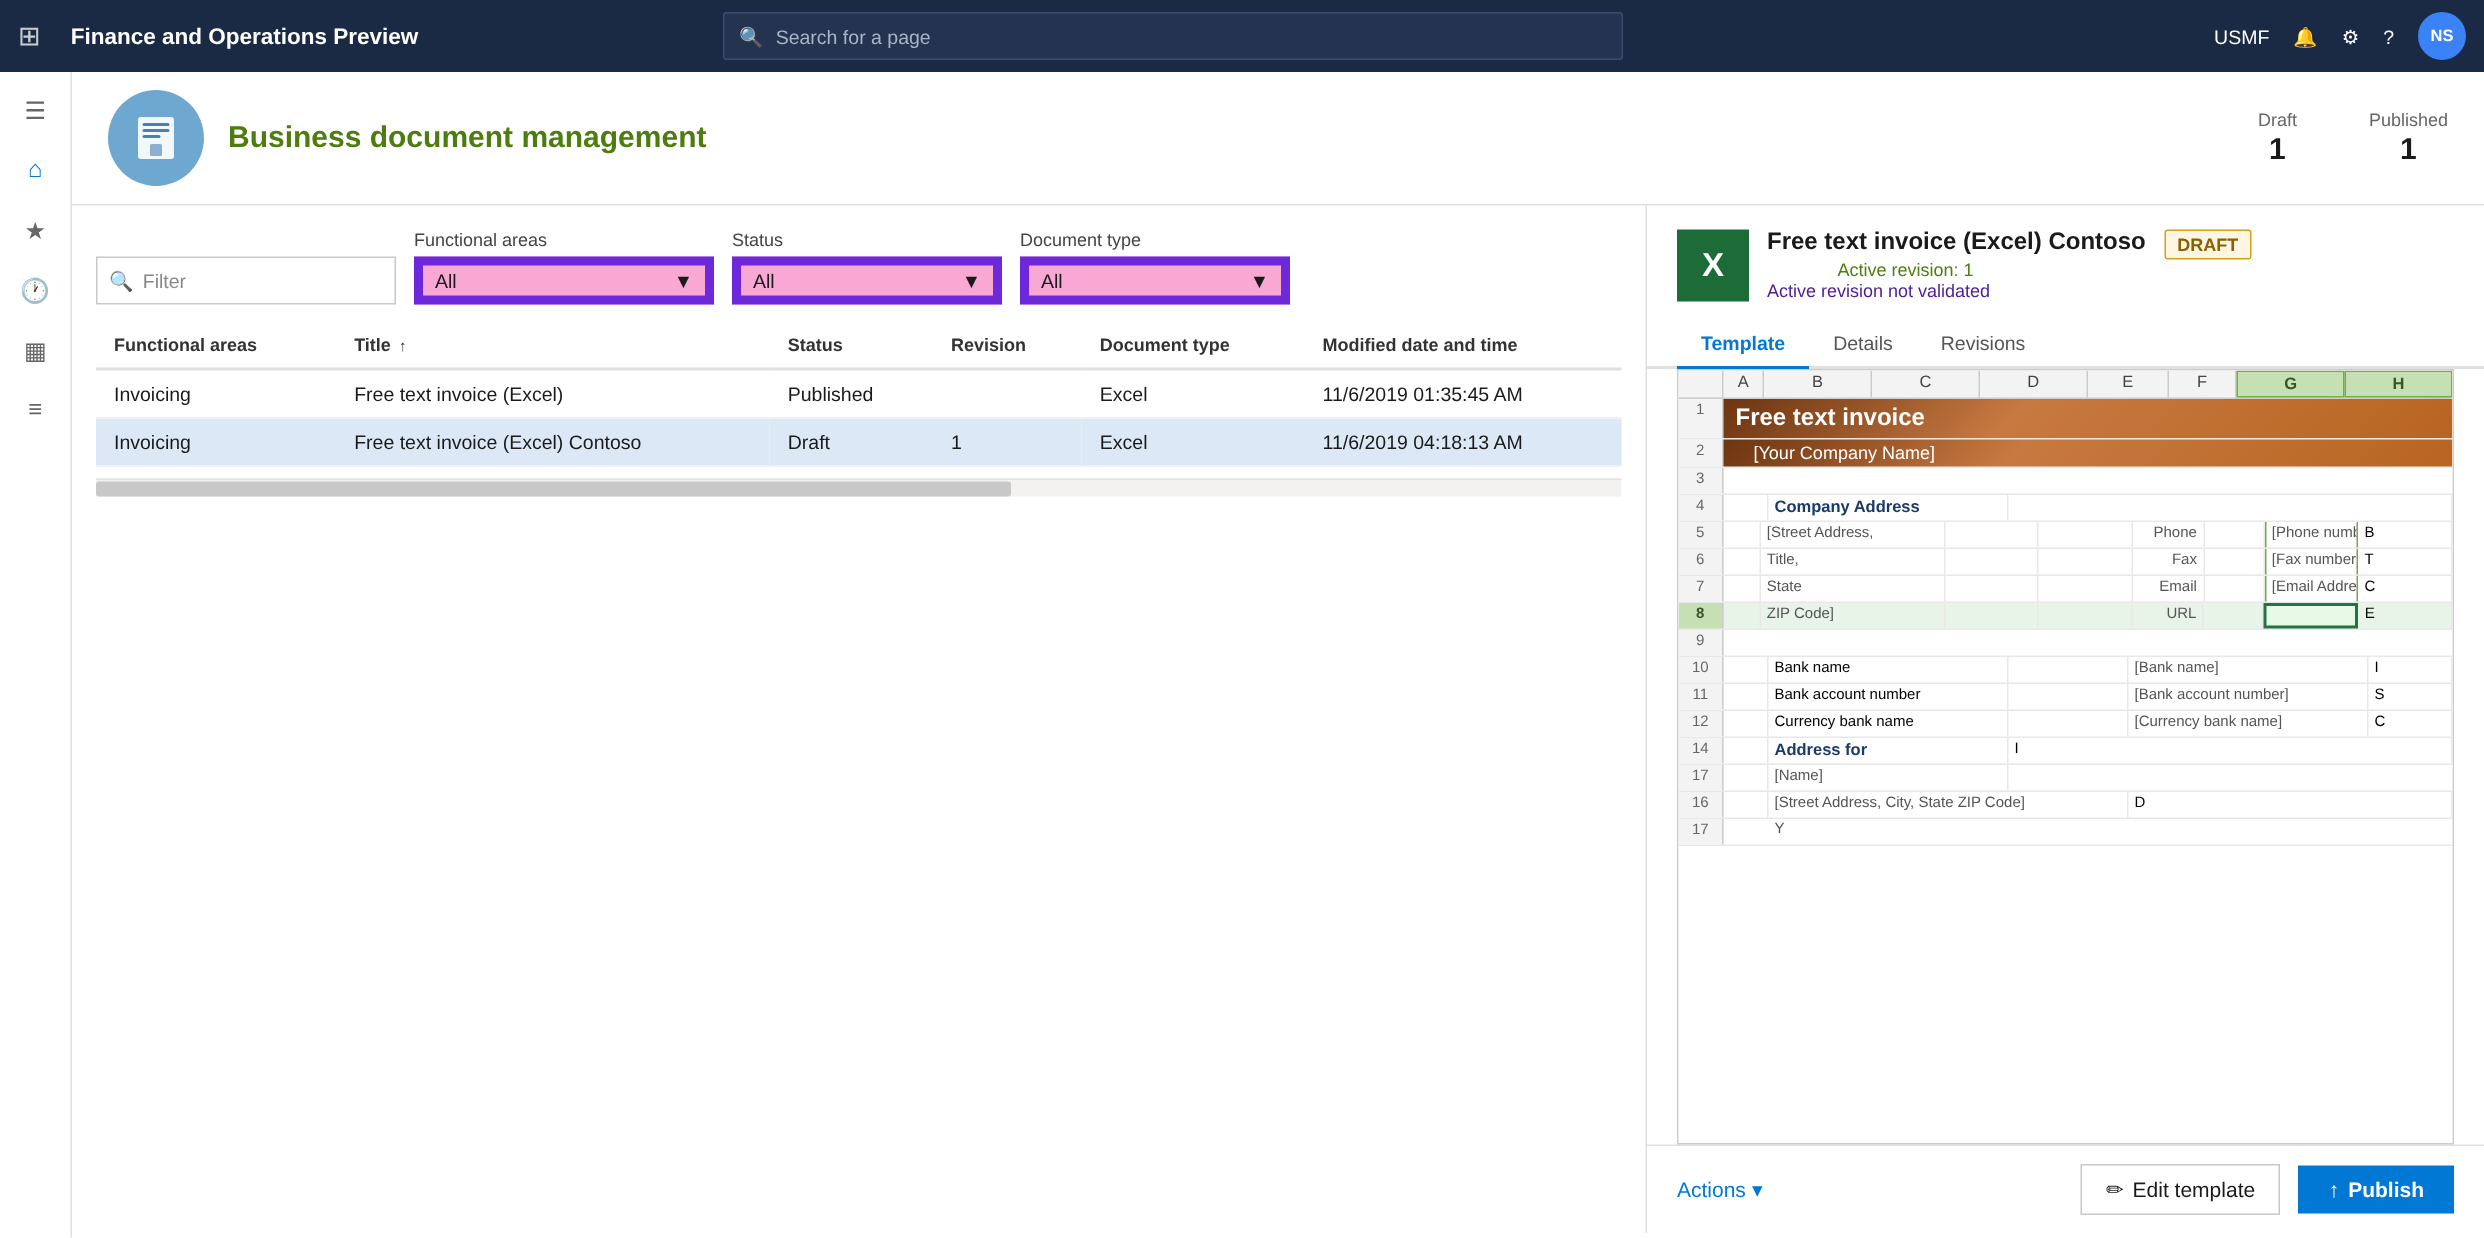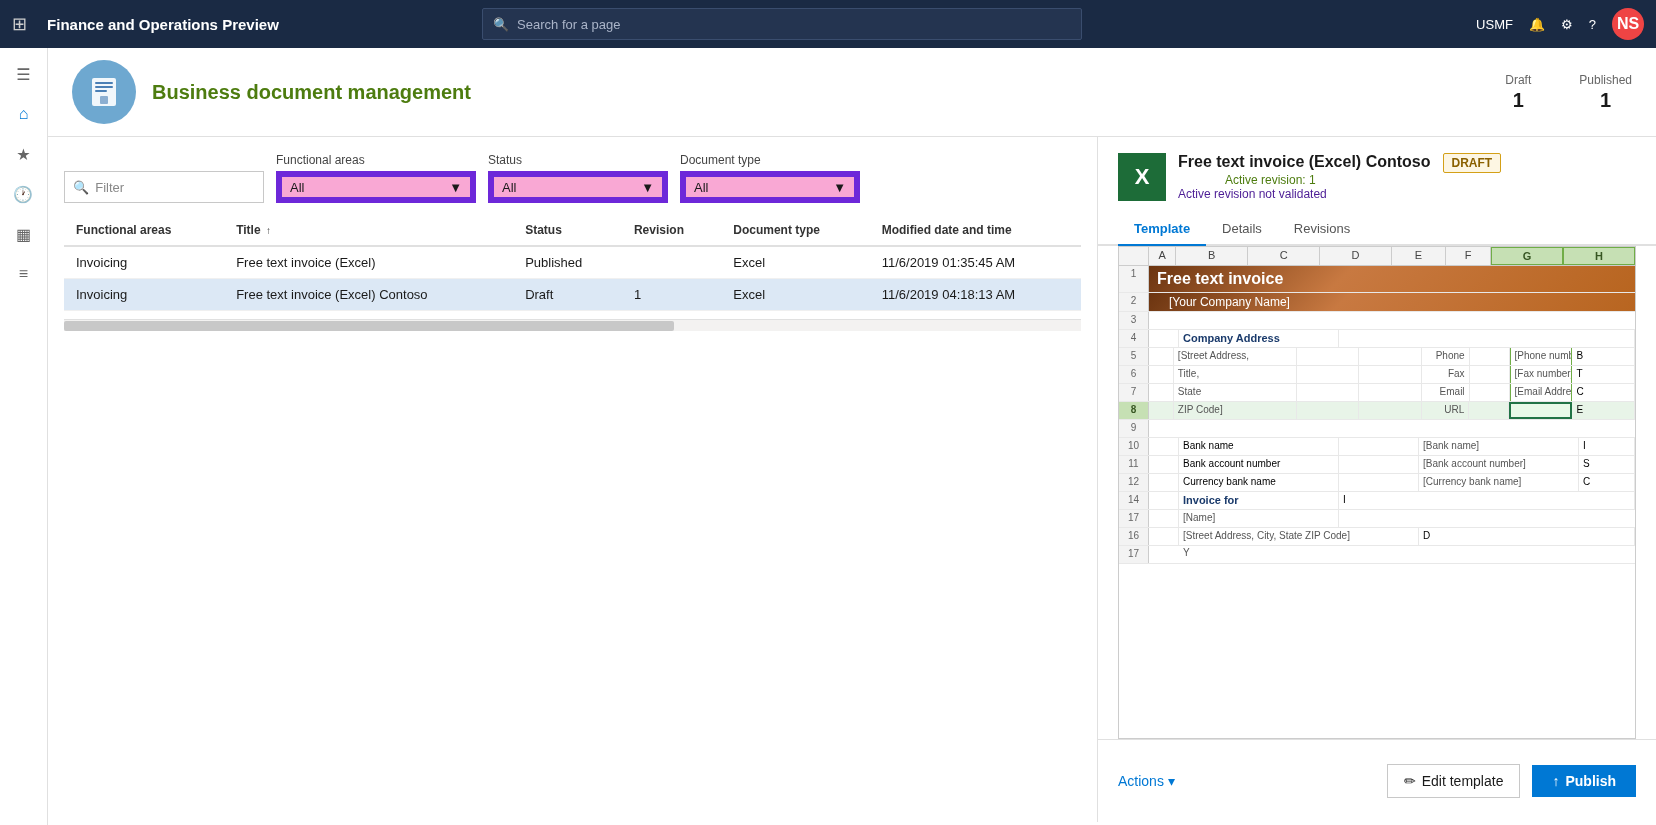--- a/index.html
+++ b/index.html
@@ -29,21 +29,21 @@
       height: 32px;
       display: flex;
       align-items: center;
       padding: 0 10px;
       gap: 8px;
       color: #aab4c8;
       font-size: 13px;
     }
     .nav-right { margin-left: auto; display: flex; align-items: center; gap: 16px; color: #fff; font-size: 13px; }
     .nav-right span { cursor: pointer; }
-    .nav-avatar { width: 32px; height: 32px; border-radius: 50%; background: #ef4444; display: flex; align-items: center; justify-content: center; color: #fff; font-size: 16px; font-weight: 600; }
+    .nav-avatar { width: 32px; height: 32px; border-radius: 50%; background: #3b82f6; display: flex; align-items: center; justify-content: center; color: #fff; font-size: 11px; font-weight: 600; }
 
     
     .left-sidebar {
       position: fixed;
       top: 48px; left: 0; bottom: 0;
       width: 48px;
       background: #fff;
       border-right: 1px solid #e0e0e0;
       display: flex;
       flex-direction: column;
@@ -237,21 +237,21 @@
     .excel-body { display: flex; flex-direction: column; }
     .excel-row { display: flex; min-height: 18px; border-bottom: 1px solid #e8e8e8; }
     .excel-row-number { width: 30px; background: #f3f3f3; border-right: 1px solid #ccc; text-align: center; font-size: 10px; color: #666; padding: 2px; flex-shrink: 0; }
     .excel-row-number.highlighted { background: #c6e0b4; color: #375623; font-weight: 700; }
     .excel-cell { border-right: 1px solid #e8e8e8; padding: 2px 4px; font-size: 10px; overflow: hidden; white-space: nowrap; }
     .excel-cell.highlighted-col { border-right: 1px solid #70ad47; border-left: 1px solid #70ad47; }
     .excel-cell.selected { border: 2px solid #217346; }
 
     
     .bottom-bar {
-      padding: 24px 20px;
+      padding: 12px 20px;
       border-top: 1px solid #e0e0e0;
       display: flex;
       align-items: center;
       gap: 12px;
       background: #fff;
     }
     .btn-actions {
       background: #fff;
       border: none;
       color: #0078d4;
@@ -534,21 +534,21 @@
               <div class="excel-row-number">12</div>
               <div class="excel-cell" style="width:30px"></div>
               <div class="excel-cell" style="width:160px;font-size:10px;">Currency bank name</div>
               <div class="excel-cell" style="width:80px"></div>
               <div class="excel-cell" style="width:160px;font-size:10px;color:#555;">[Currency bank name]</div>
               <div class="excel-cell" style="flex:1;font-size:10px;">C</div>
             </div>
             <div class="excel-row">
               <div class="excel-row-number">14</div>
               <div class="excel-cell" style="width:30px"></div>
-              <div class="excel-cell" style="width:160px;font-size:11px;font-weight:700;color:#1a3a6b;">Invoice for</div>
+              <div class="excel-cell" style="width:160px;font-size:11px;font-weight:700;color:#1a3a6b;">Address for</div>
               <div class="excel-cell" style="flex:1;font-size:10px;">I</div>
             </div>
             <div class="excel-row">
               <div class="excel-row-number">17</div>
               <div class="excel-cell" style="width:30px"></div>
               <div class="excel-cell" style="width:160px;font-size:10px;color:#555;">[Name]</div>
               <div style="flex:1;"></div>
             </div>
             <div class="excel-row">
               <div class="excel-row-number">16</div>

